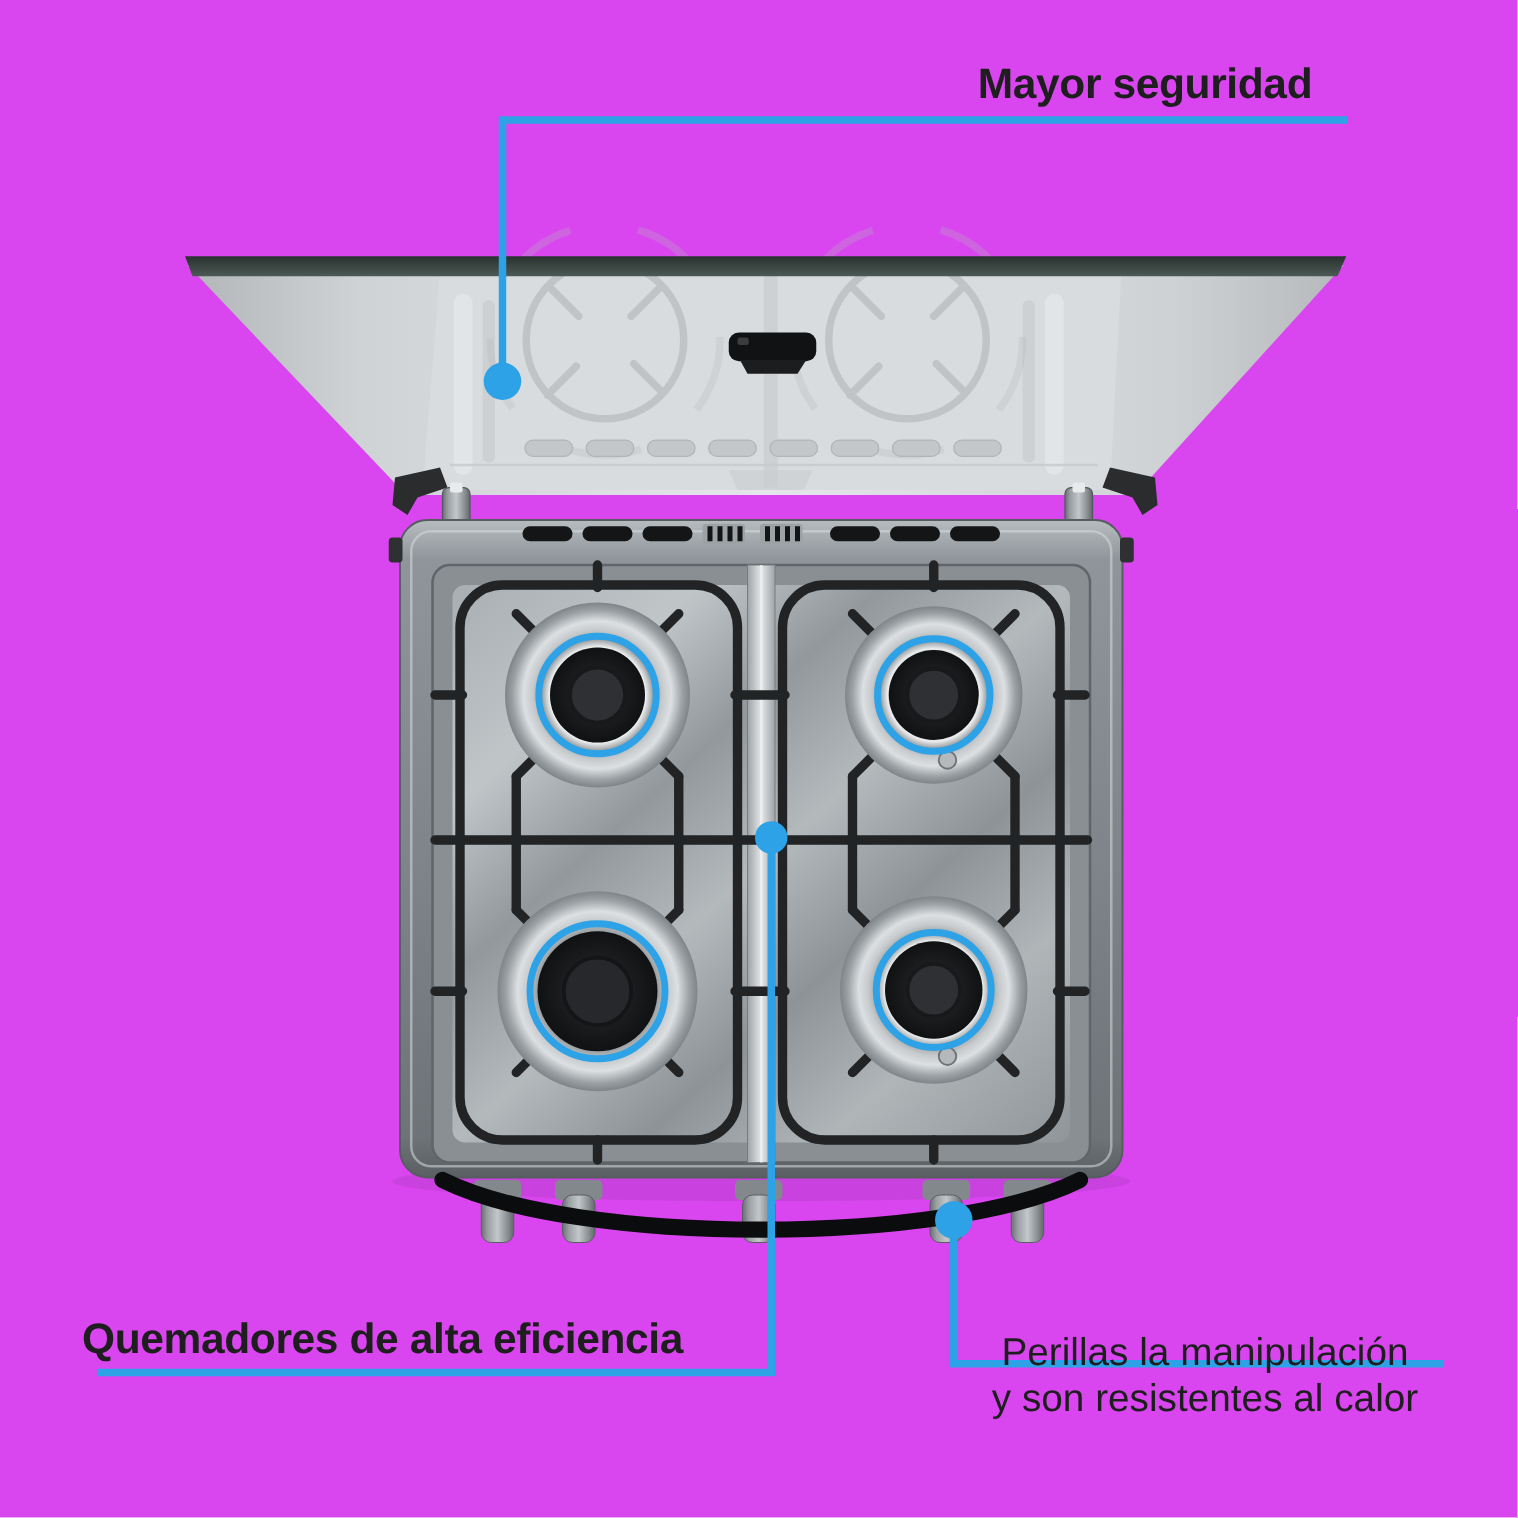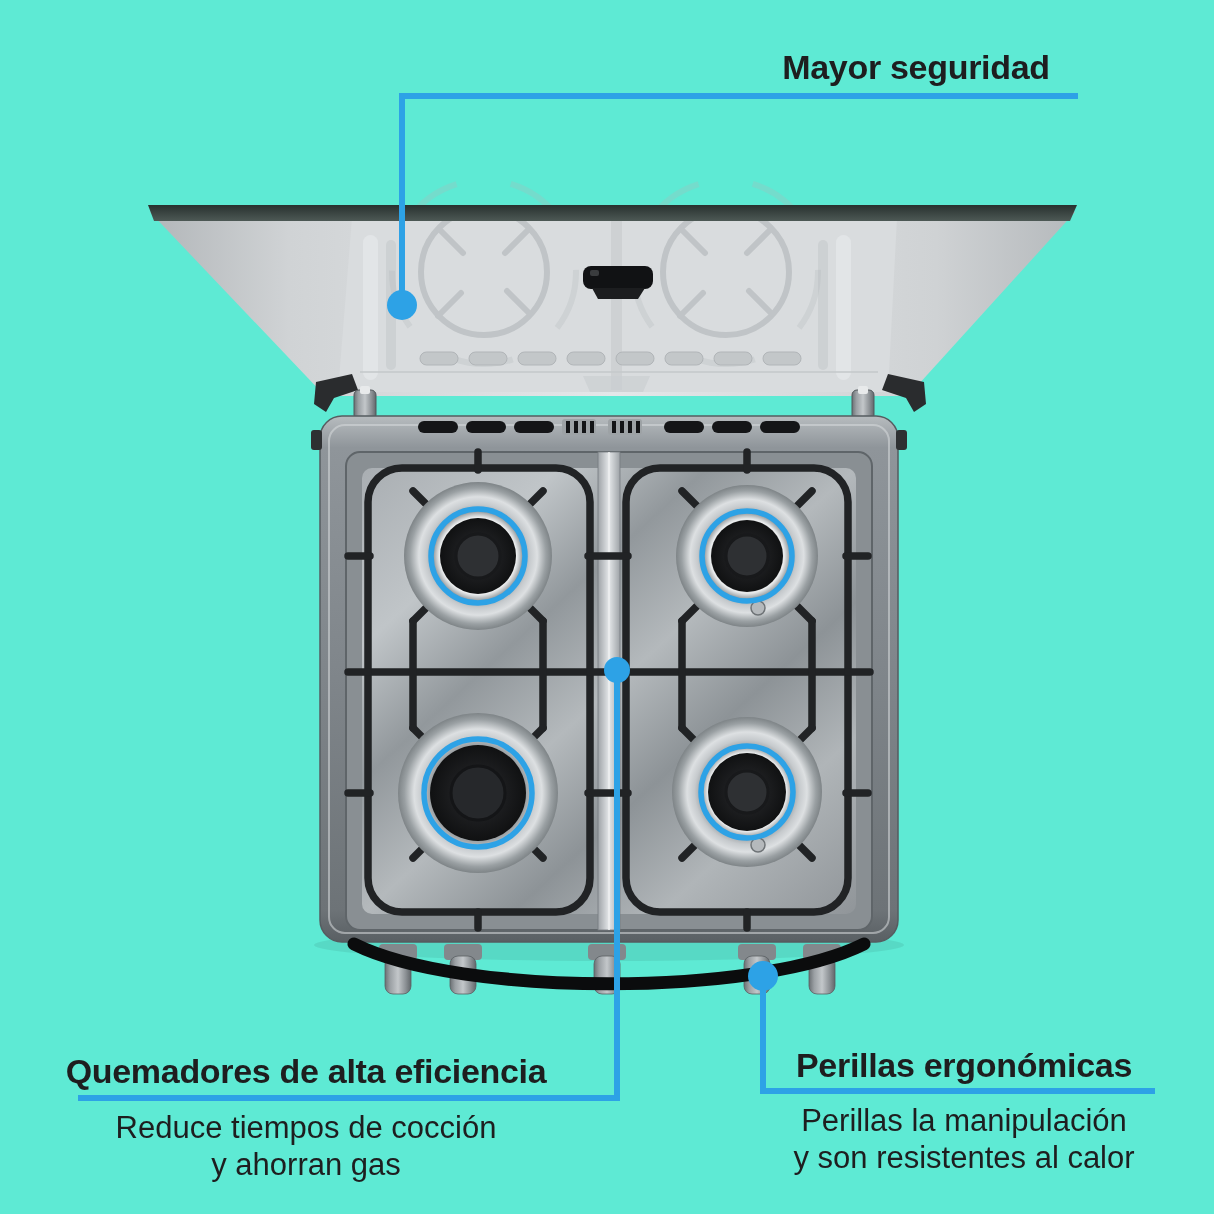--- a/index.html
+++ b/index.html
@@ -1,17 +1,17 @@
 <!DOCTYPE html>
 <html style="--accent: #2da2e6; --text: #1e1e1f;"><head>
 <meta charset="utf-8">
 <style>
   html,body{margin:0;padding:0;background:#fff;}
   .canvas{
-    position:relative;width:1214px;height:1214px;background:#5eead4;overflow:hidden;
+    position:relative;width:1214px;height:1214px;background:#d946ef;overflow:hidden;
     font-family:"Liberation Sans","DejaVu Sans",sans-serif;color:var(--text,#1e1e1f);
   }
   .art{position:absolute;left:0;top:0;width:1214px;height:1214px;}
   .callout{position:absolute;text-align:center;}
   .callout-title{font-weight:bold;font-size:34px;line-height:1.15;letter-spacing:-0.3px;}
   .callout-desc{font-size:31px;line-height:37px;white-space:pre;margin-top:14px;}
   .co-safety{left:742px;top:48px;width:348px;}
   .co-safety .callout-desc{margin-top:19px;}
   .co-burners{left:10px;top:1052px;width:592px;}
   .co-burners .callout-desc{margin-top:18px;}
@@ -248,23 +248,20 @@
       <circle class="accent-fill" cx="763" cy="976" r="15" stroke="none"></circle>
     </g>
   </svg>
 
   <div class="callout co-safety">
     <div class="callout-title">Mayor seguridad</div>
   </div>
 
   <div class="callout co-burners">
     <div class="callout-title">Quemadores de alta eficiencia</div>
-    <div class="callout-desc">Reduce tiempos de cocción
-y ahorran gas</div>
   </div>
 
   <div class="callout co-knobs">
-    <div class="callout-title">Perillas ergonómicas</div>
     <div class="callout-desc">Perillas la manipulación
 y son resistentes al calor</div>
   </div>
 
 </div>
 
 </body></html>

